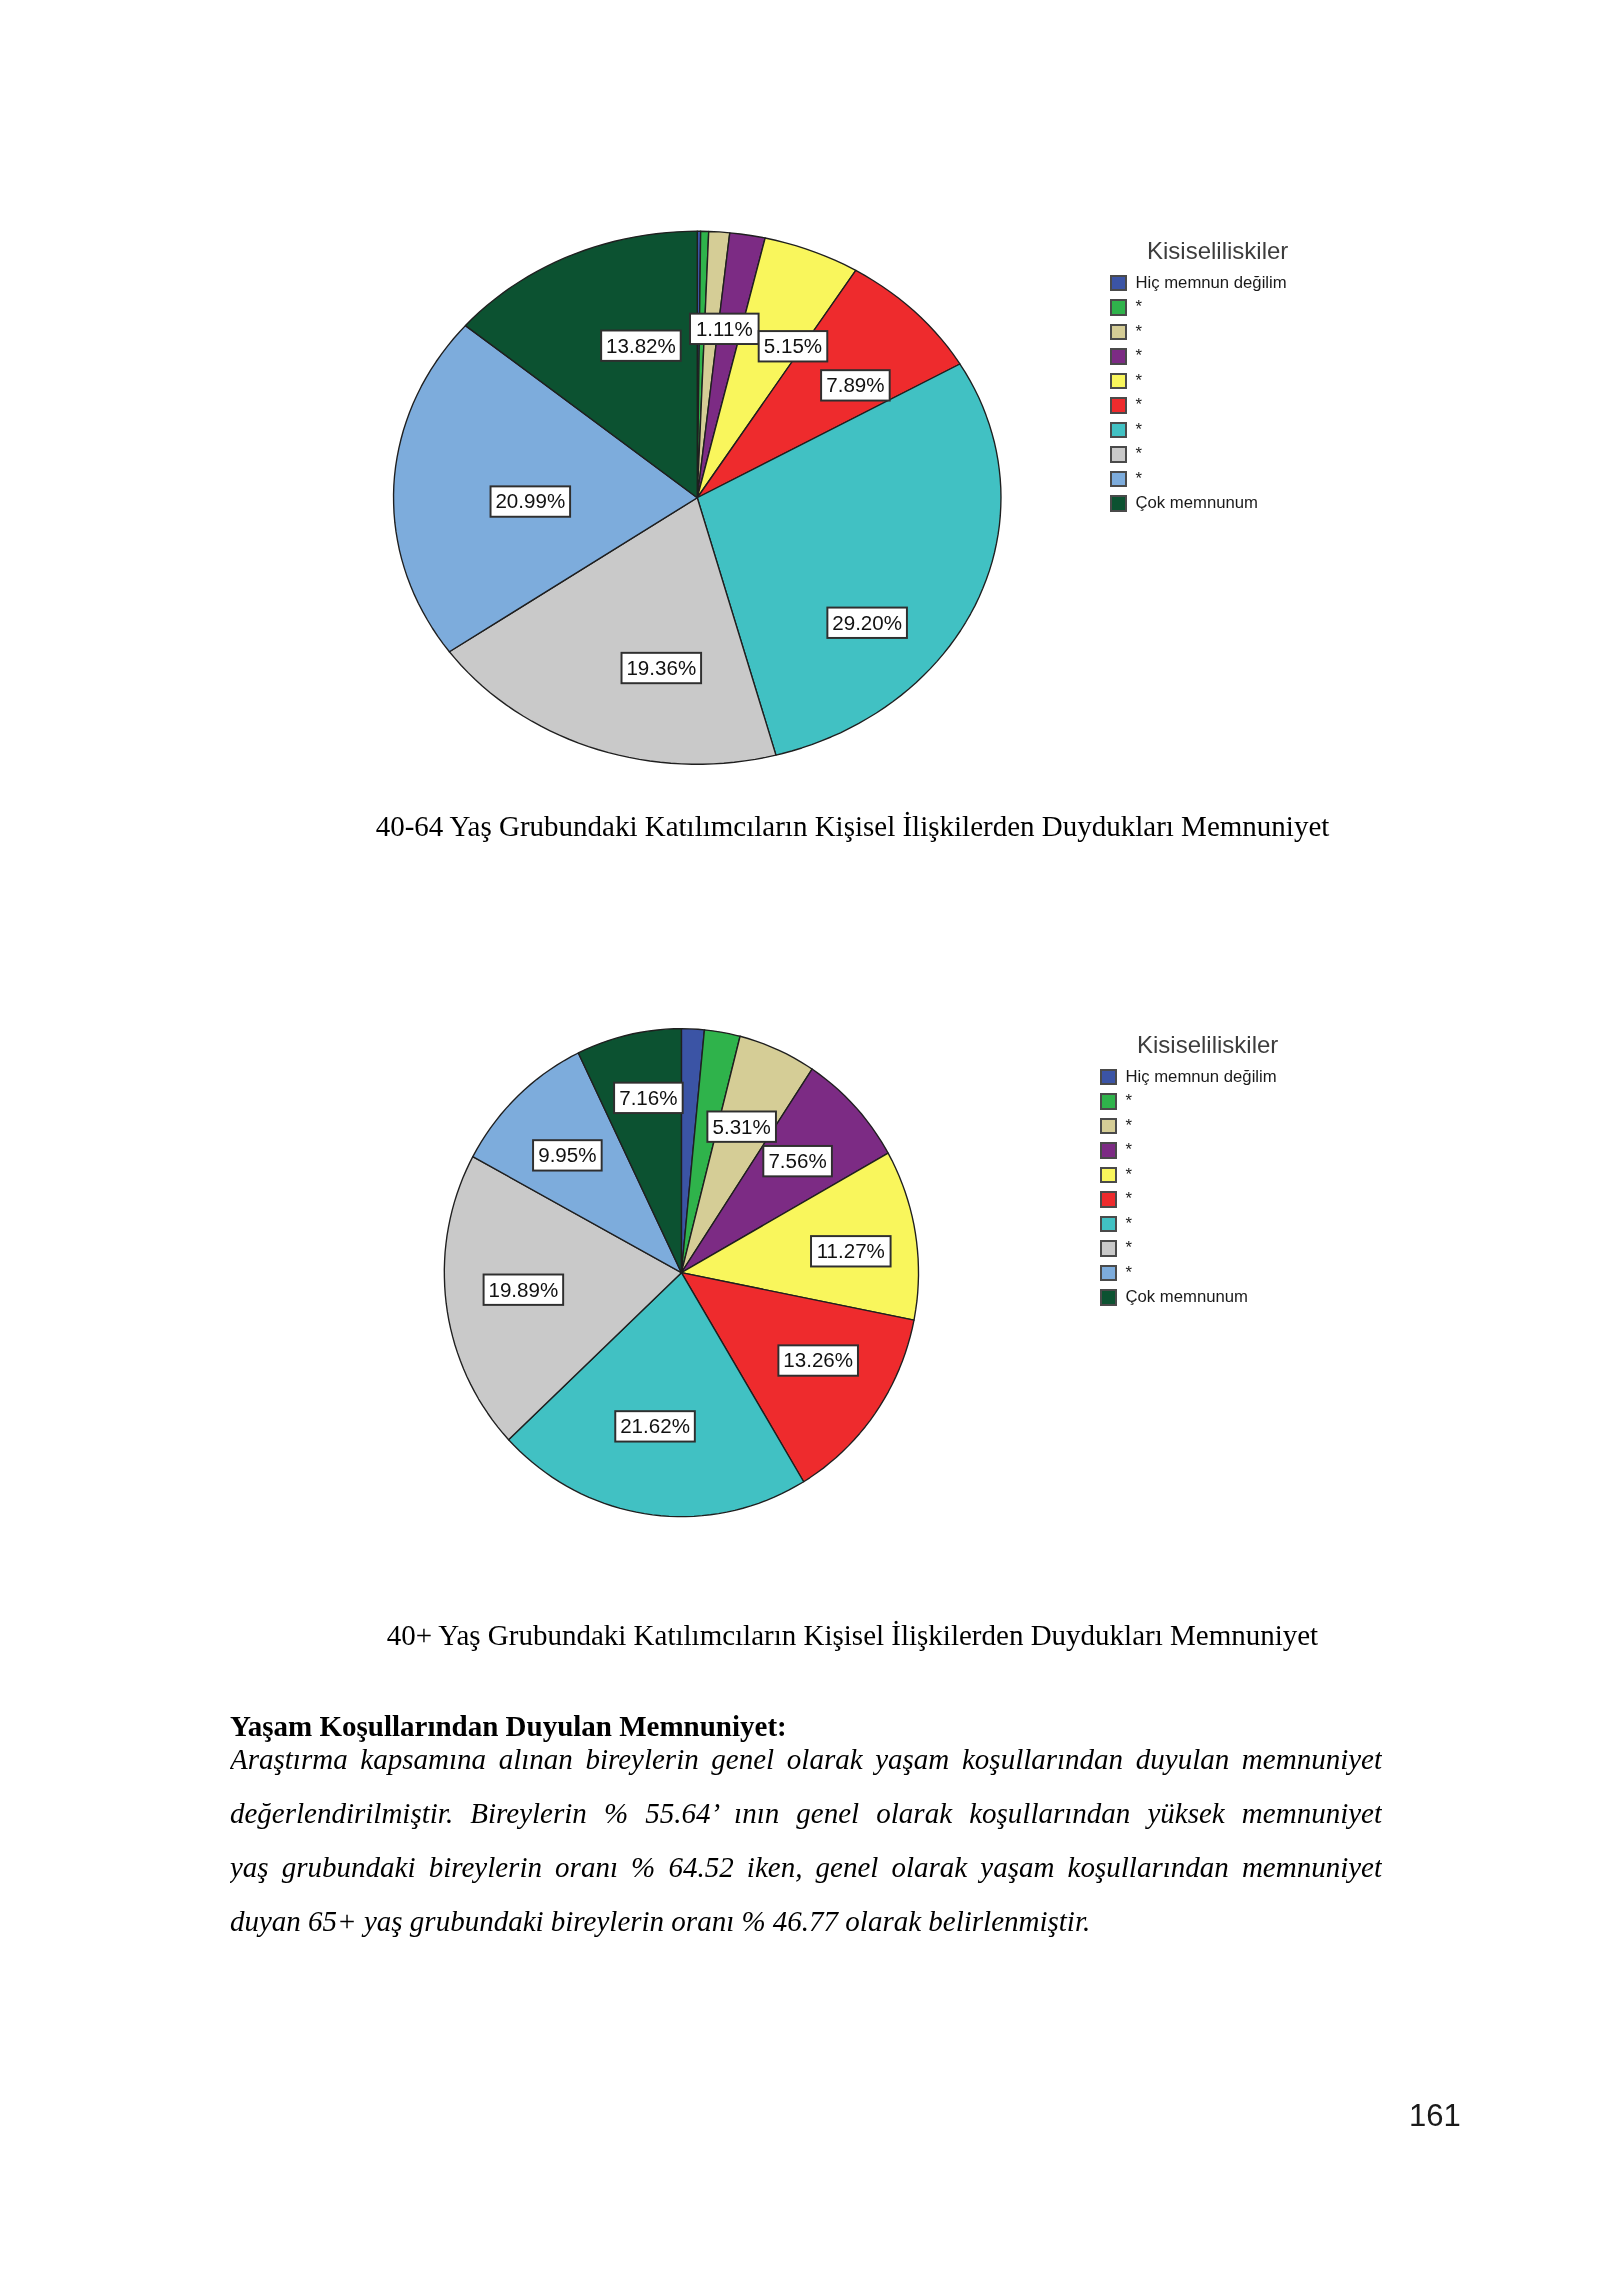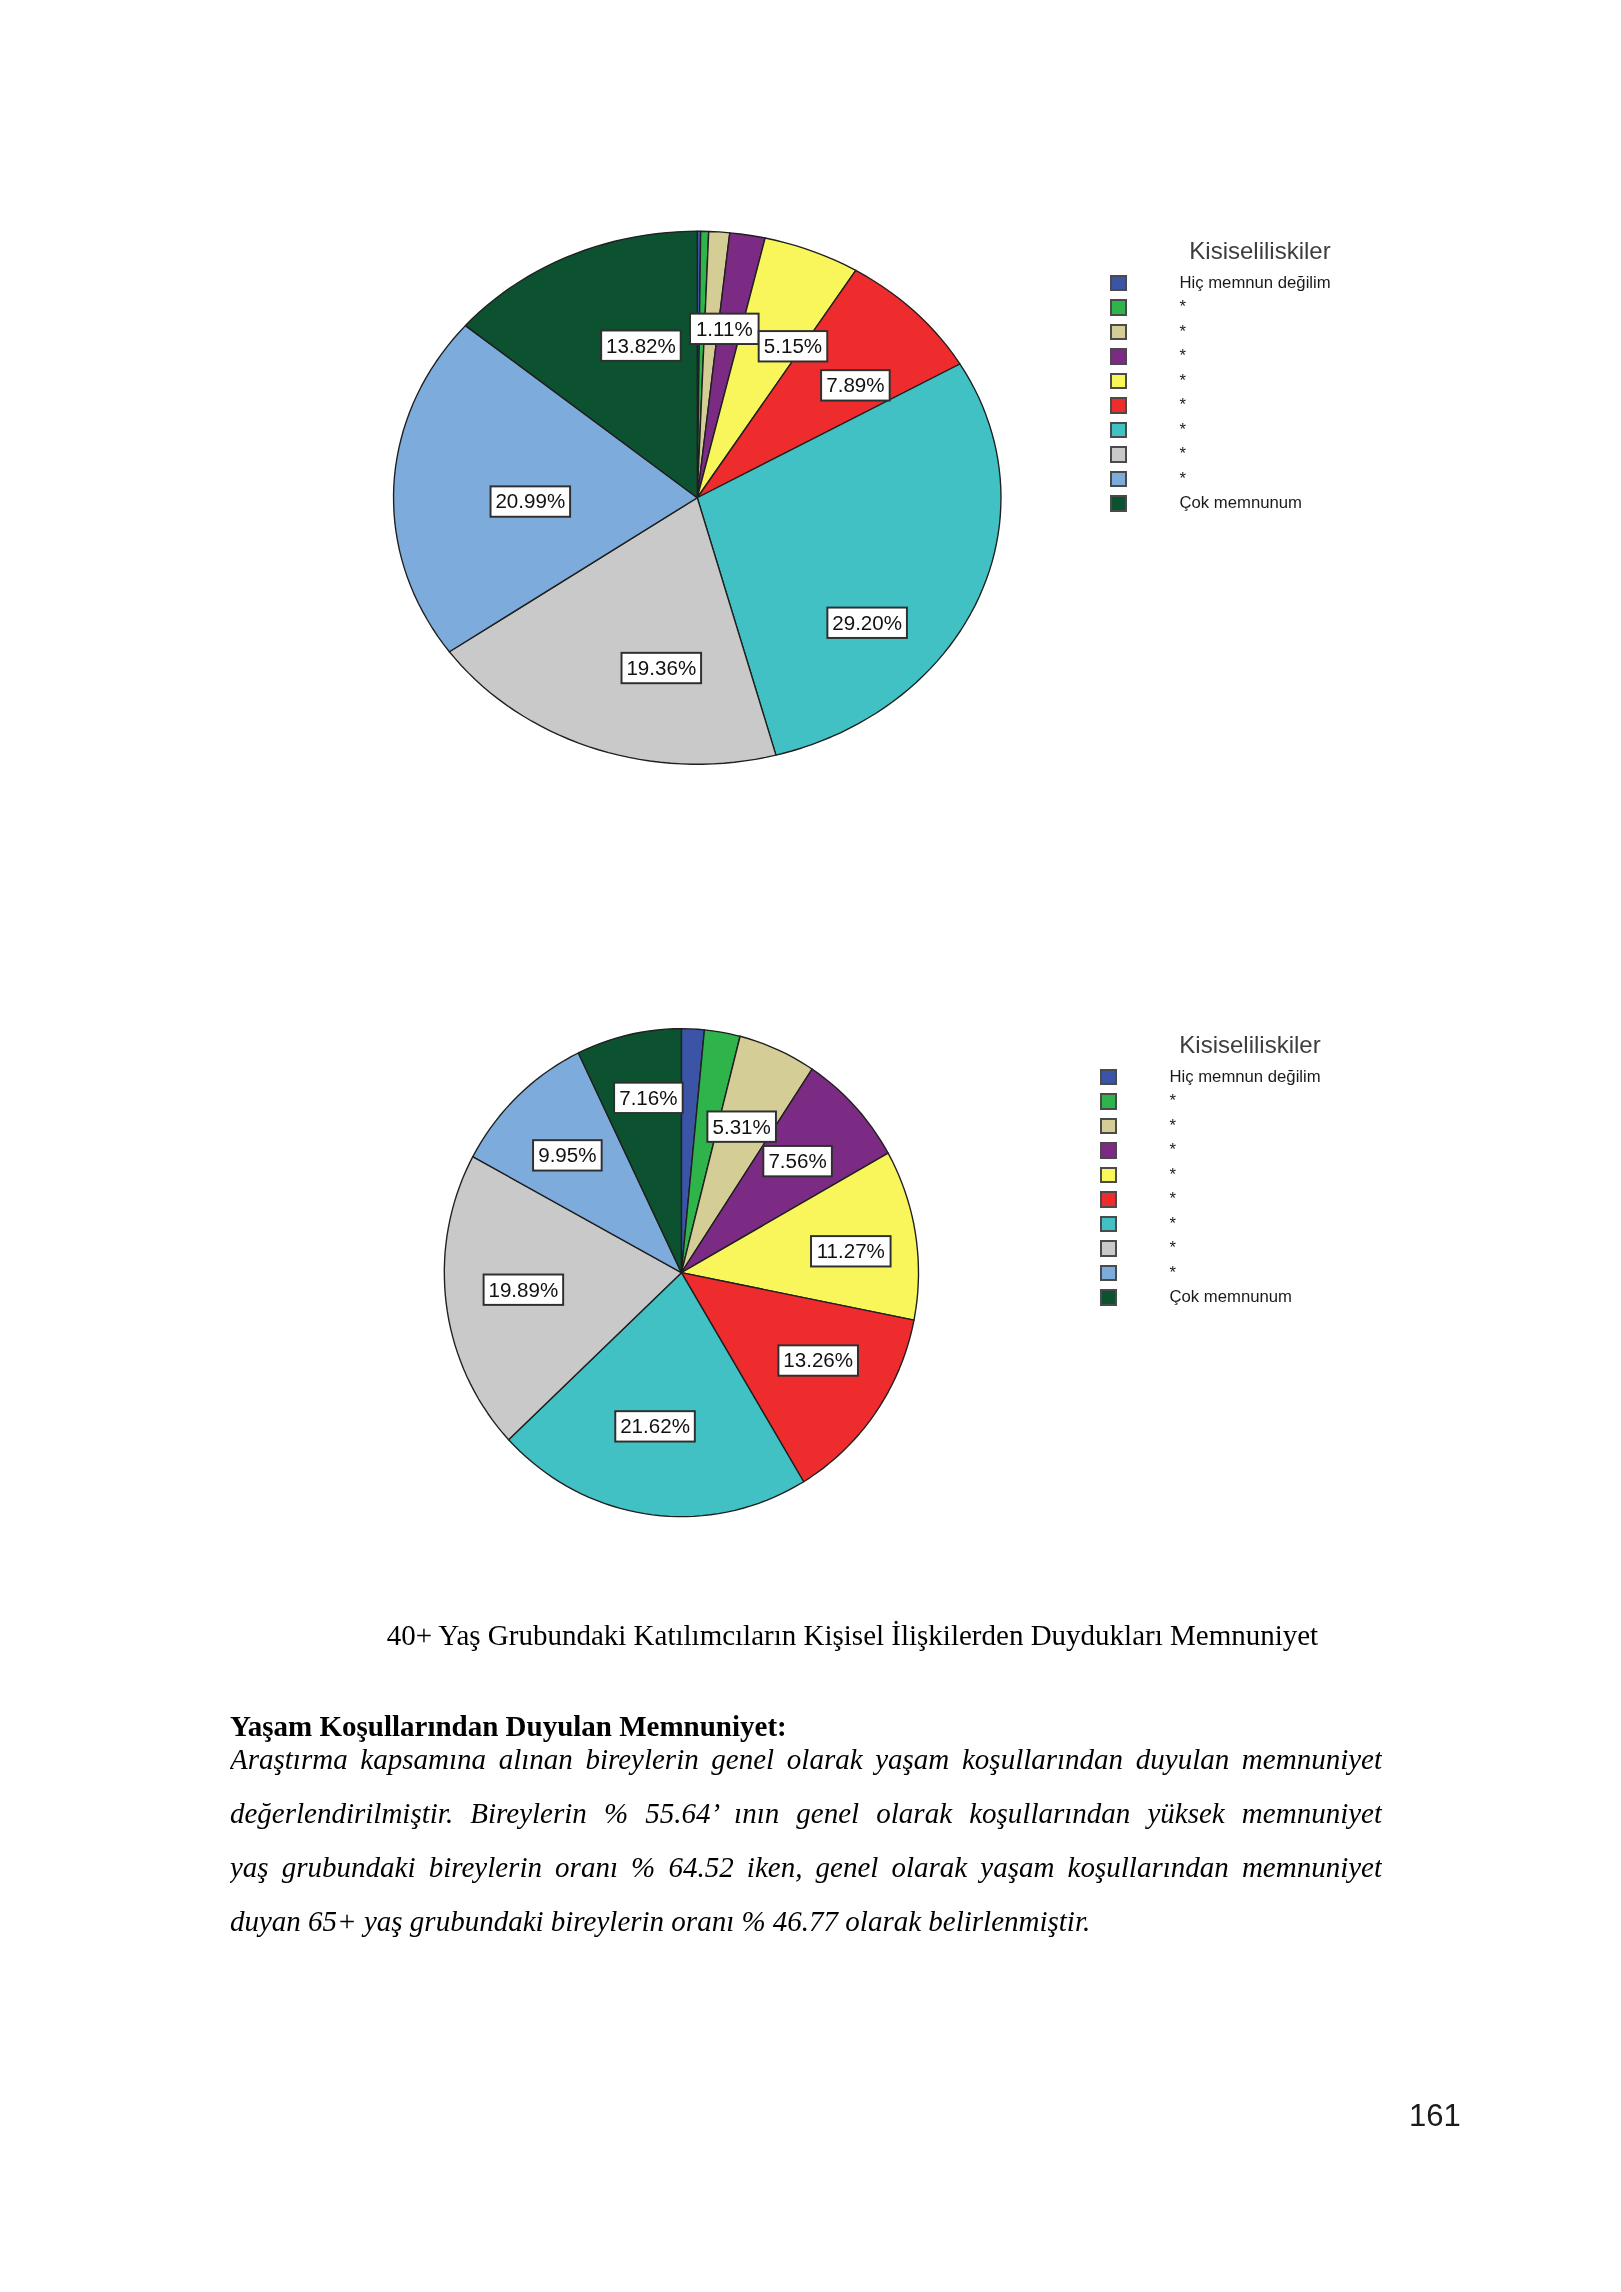--- a/index.html
+++ b/index.html
@@ -16,21 +16,21 @@
     position:absolute;
     font-family:"Liberation Sans", sans-serif;
   }
   .legend-title{
     font-size:24px;
     color:#3d3d3d;
     margin:0 0 5.9px 37px;
     white-space:nowrap;
     text-align:right;
   }
-  .legend-row{display:flex;align-items:center;height:24.5px;gap:44px;}
+  .legend-row{display:flex;align-items:center;height:24.5px;}
   .legend-swatch{
     width:16.7px;height:16.7px;
     border:2px solid #4a4a4a;
     margin-right:8.8px;
     flex:none;
     box-sizing:border-box;
   }
   .legend-label{
     font-size:16.7px;
     color:#1a1a1a;
@@ -160,20 +160,21 @@
       <div class="legend-row">
         <span class="legend-swatch" style="background: rgb(125, 172, 220);"></span>
         <span class="legend-label">*</span>
       </div>
       <div class="legend-row">
         <span class="legend-swatch" style="background: rgb(12, 82, 49);"></span>
         <span class="legend-label">Çok memnunum</span>
       </div>
     </div>
 
+  <div class="caption" style="top:810px;">40-64 Yaş Grubundaki Katılımcıların Kişisel İlişkilerden Duydukları Memnuniyet</div>
 
   <svg id="pie2" class="figure-svg" style="left:314px;top:1000px;" width="774" height="608" viewBox="0 0 790 620">
       <path d="M375.0 278.0 L375.0 29.0 L383.4 29.2 L391.9 29.6 L398.5 30.2 Z" fill="#3B54A5" stroke="#1f1f1f" stroke-width="1.4" stroke-linejoin="round"></path>
       <path d="M375.0 278.0 L398.5 30.2 L406.9 31.2 L415.3 32.5 L423.6 34.1 L431.8 36.0 L434.9 36.7 Z" fill="#2FB34B" stroke="#1f1f1f" stroke-width="1.4" stroke-linejoin="round"></path>
       <path d="M375.0 278.0 L434.9 36.7 L443.0 39.0 L451.1 41.6 L459.1 44.5 L466.9 47.7 L474.7 51.1 L482.3 54.8 L489.8 58.8 L497.2 63.1 L504.4 67.6 L508.4 70.2 Z" fill="#D5CD96" stroke="#1f1f1f" stroke-width="1.4" stroke-linejoin="round"></path>
       <path d="M375.0 278.0 L508.4 70.2 L515.3 75.1 L522.1 80.3 L528.7 85.7 L535.2 91.3 L541.4 97.2 L547.4 103.3 L553.3 109.6 L558.9 116.1 L564.2 122.8 L569.4 129.7 L574.3 136.8 L579.0 144.0 L583.4 151.4 L586.0 156.0 Z" fill="#7C2B84" stroke="#1f1f1f" stroke-width="1.4" stroke-linejoin="round"></path>
       <path d="M375.0 278.0 L586.0 156.0 L590.0 163.6 L593.7 171.4 L597.2 179.3 L600.4 187.4 L603.3 195.5 L606.0 203.8 L608.4 212.1 L610.5 220.5 L612.3 229.0 L613.8 237.6 L615.0 246.2 L615.9 254.8 L616.6 263.5 L616.9 272.2 L617.0 280.9 L616.7 289.6 L616.2 298.2 L615.4 306.9 L614.2 315.5 L612.8 324.1 L612.4 326.5 Z" fill="#F9F65C" stroke="#1f1f1f" stroke-width="1.4" stroke-linejoin="round"></path>
       <path d="M375.0 278.0 L612.4 326.5 L610.6 335.0 L608.5 343.4 L606.1 351.8 L603.5 360.0 L600.6 368.2 L597.4 376.2 L593.9 384.1 L590.2 391.9 L586.2 399.6 L581.9 407.1 L577.4 414.5 L572.7 421.6 L567.7 428.7 L562.5 435.5 L557.0 442.1 L551.3 448.6 L545.4 454.8 L539.3 460.8 L533.0 466.6 L526.5 472.1 L519.9 477.5 L513.0 482.5 L506.0 487.4 L499.8 491.4 Z" fill="#EE2B2D" stroke="#1f1f1f" stroke-width="1.4" stroke-linejoin="round"></path>
       <path d="M375.0 278.0 L499.8 491.4 L492.4 495.7 L485.0 499.8 L477.4 503.6 L469.7 507.2 L461.9 510.4 L453.9 513.4 L445.9 516.1 L437.8 518.5 L429.6 520.6 L421.3 522.4 L413.0 523.9 L404.6 525.1 L396.2 526.0 L387.8 526.7 L379.4 527.0 L370.9 527.0 L362.5 526.7 L354.0 526.1 L345.6 525.2 L337.3 524.0 L329.0 522.5 L320.7 520.6 L312.5 518.6 L304.4 516.2 L296.3 513.5 L288.4 510.5 L280.6 507.3 L272.8 503.7 L265.3 499.9 L257.8 495.8 L250.5 491.5 L243.3 486.9 L236.3 482.0 L229.5 476.9 L222.8 471.6 L216.3 466.0 L210.1 460.2 L204.0 454.2 L198.6 448.5 Z" fill="#41C1C3" stroke="#1f1f1f" stroke-width="1.4" stroke-linejoin="round"></path>
       <path d="M375.0 278.0 L198.6 448.5 L192.9 442.0 L187.5 435.4 L182.2 428.5 L177.3 421.5 L172.5 414.3 L168.0 407.0 L163.8 399.5 L159.8 391.8 L156.0 384.0 L152.6 376.1 L149.4 368.0 L146.5 359.9 L143.8 351.6 L141.5 343.3 L139.4 334.9 L137.6 326.4 L136.1 317.8 L134.9 309.2 L134.0 300.6 L133.4 291.9 L133.1 283.2 L133.0 274.5 L133.3 265.8 L133.8 257.2 L134.7 248.5 L135.8 239.9 L137.3 231.3 L139.0 222.8 L141.0 214.4 L143.3 206.0 L145.9 197.8 L148.8 189.6 L151.9 181.5 L155.3 173.6 L159.0 165.7 L162.1 159.6 Z" fill="#C9C9C9" stroke="#1f1f1f" stroke-width="1.4" stroke-linejoin="round"></path>

